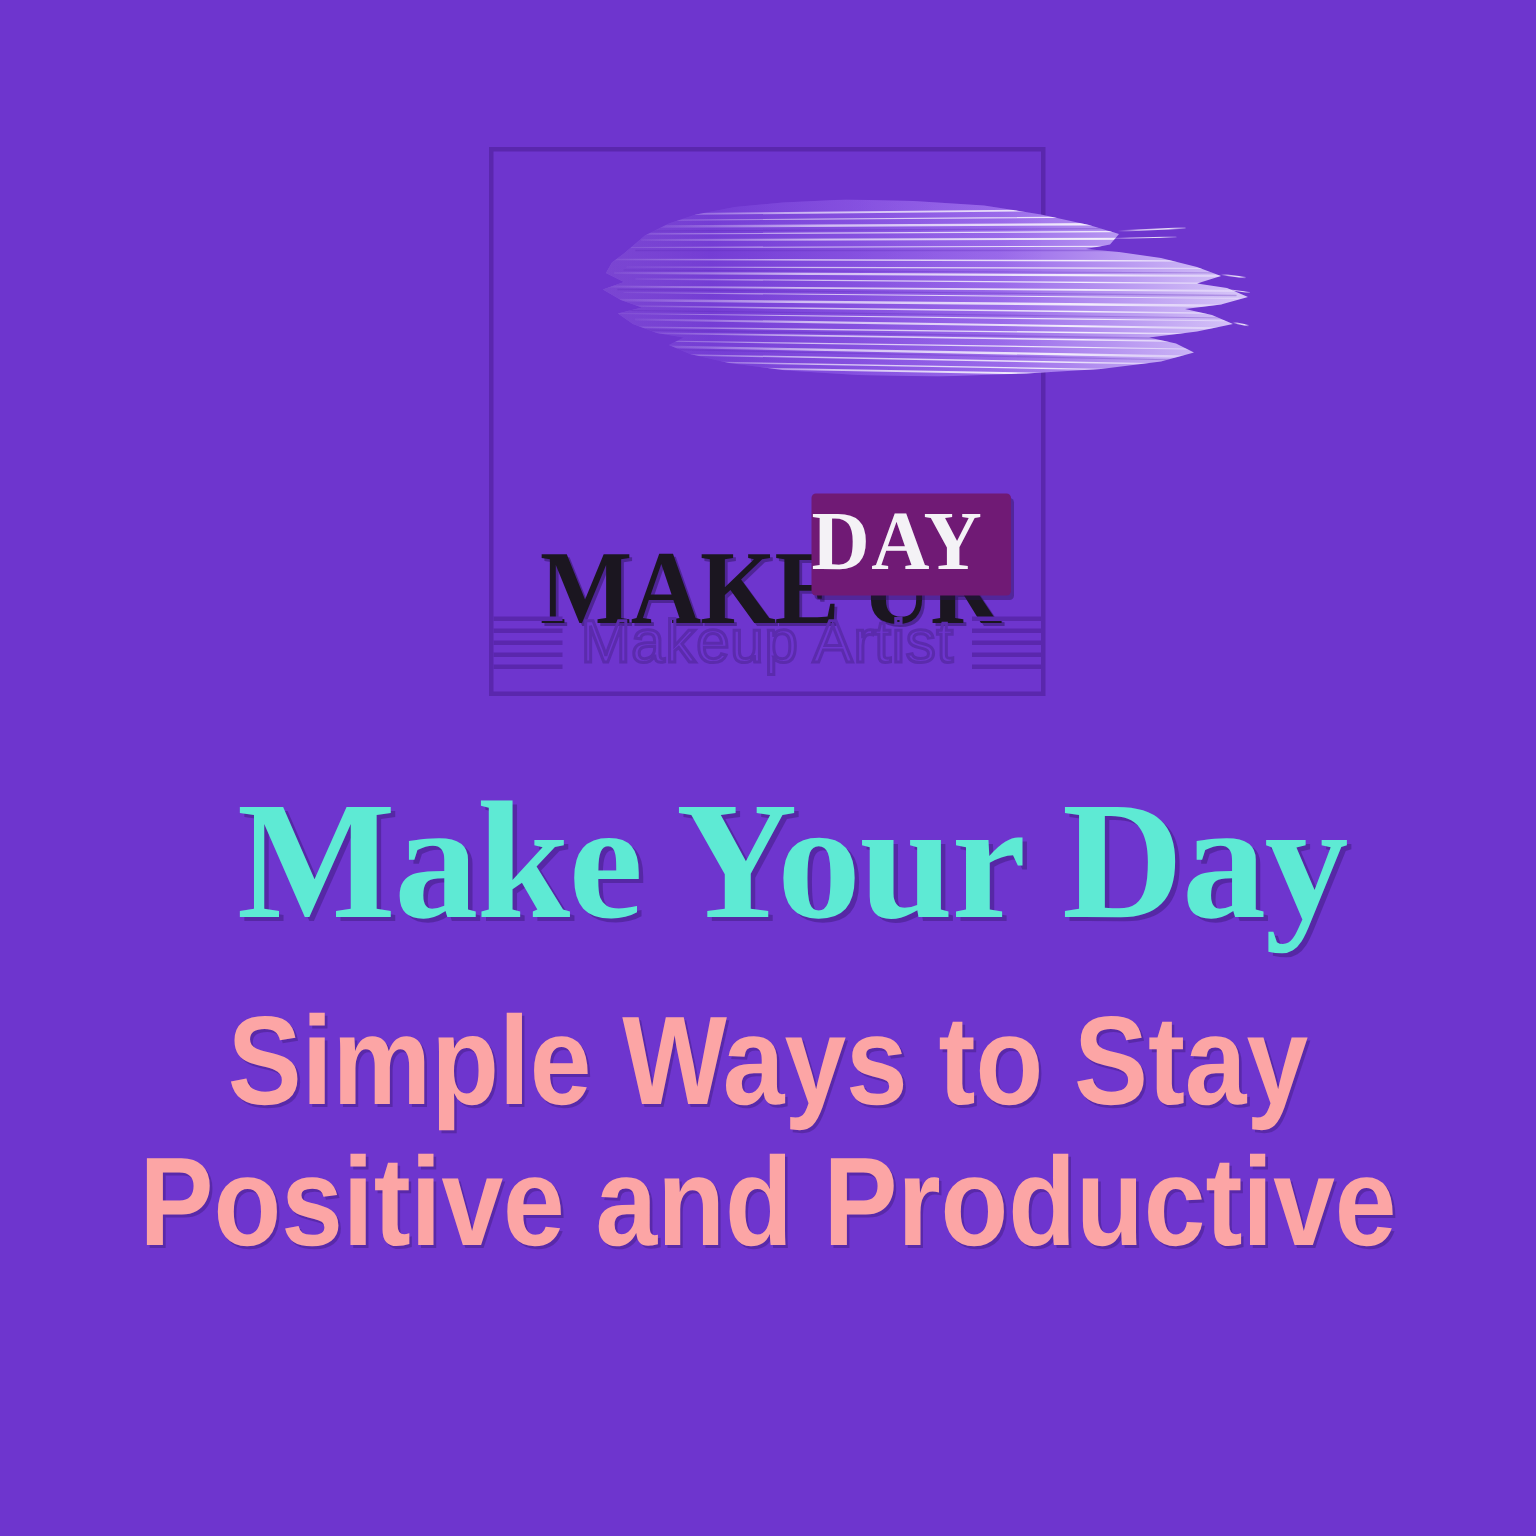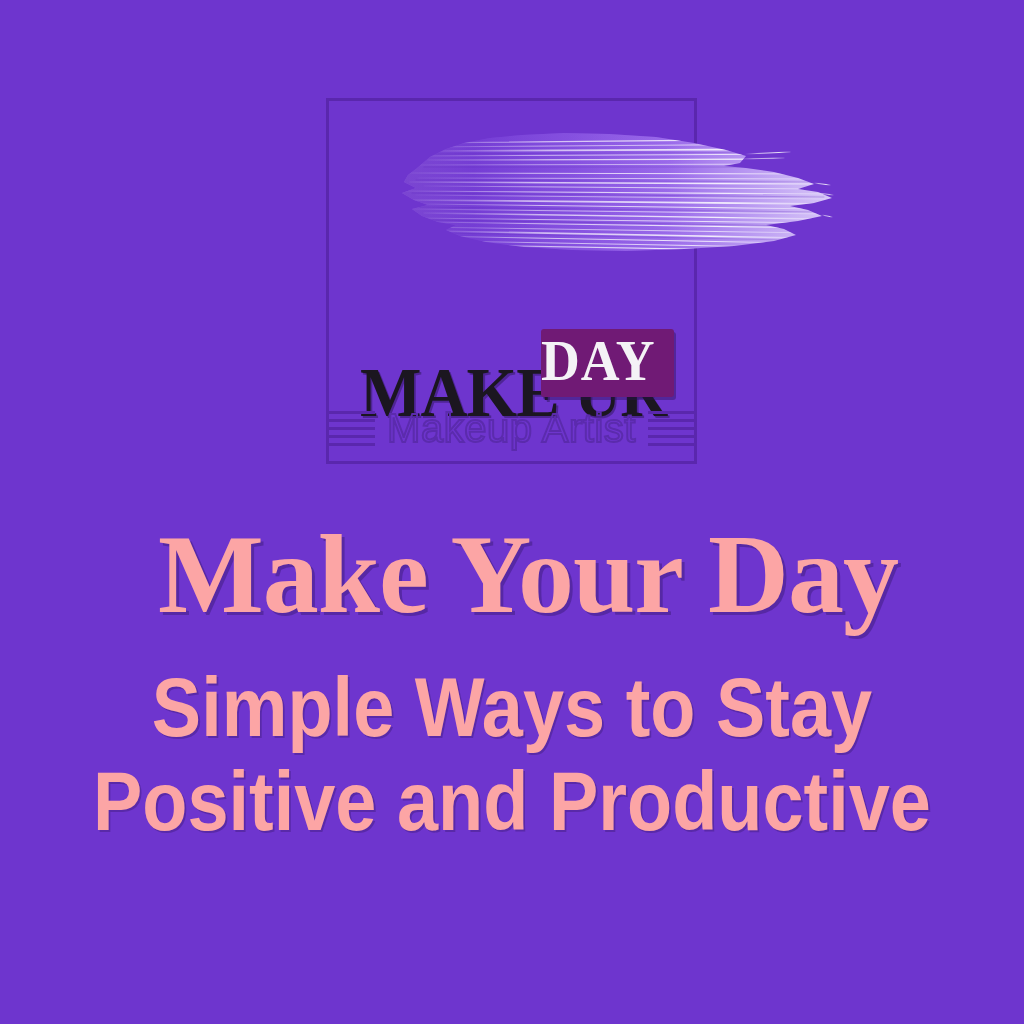--- a/index.html
+++ b/index.html
@@ -127,21 +127,21 @@
     position: absolute;
     left: 0;
     right: 0;
     top: 518px;
     text-align: center;
     font-family: "Liberation Serif", "DejaVu Serif", serif;
     font-weight: bold;
     font-size: 112px;
     line-height: 1.0;
     letter-spacing: -1px;
-    color: #fca5a5;
+    color: #5eead4;
     text-shadow: 3px 3px 0 rgba(58,25,115,0.45);
     white-space: nowrap;
     padding-left: 32px;
   }
 
   
   #subheadline {
     position: absolute;
     left: 0;
     right: 0;

